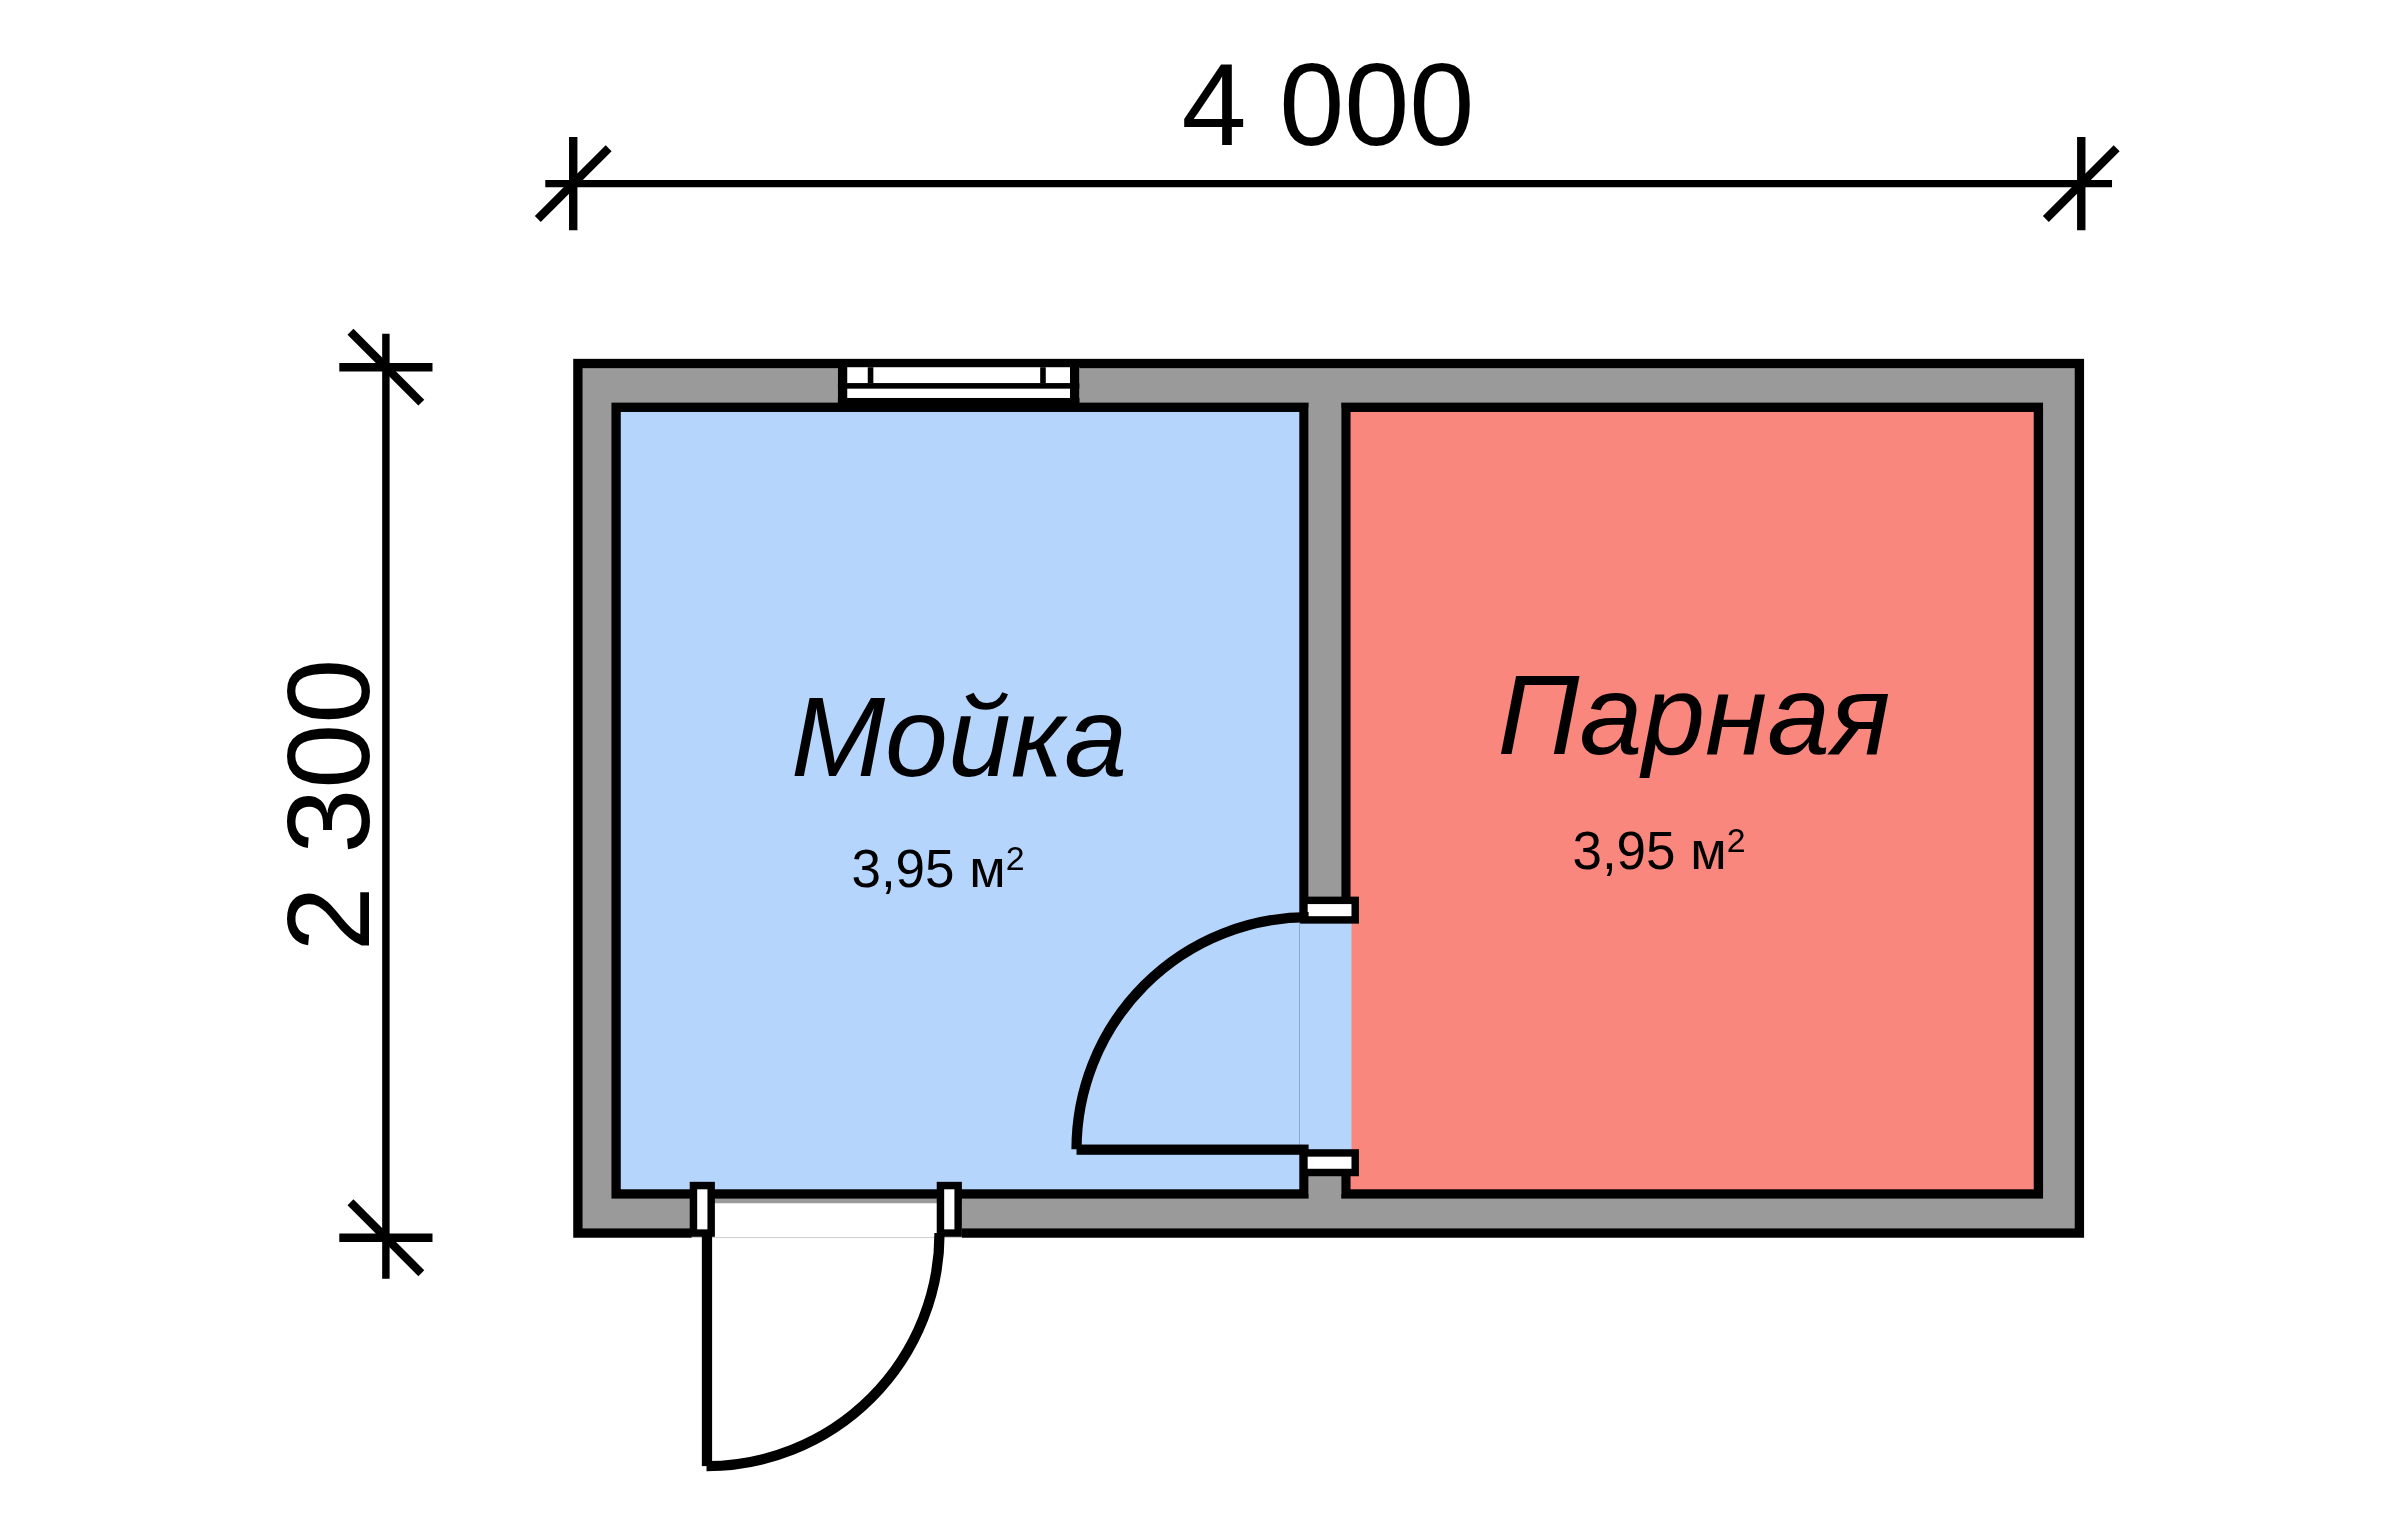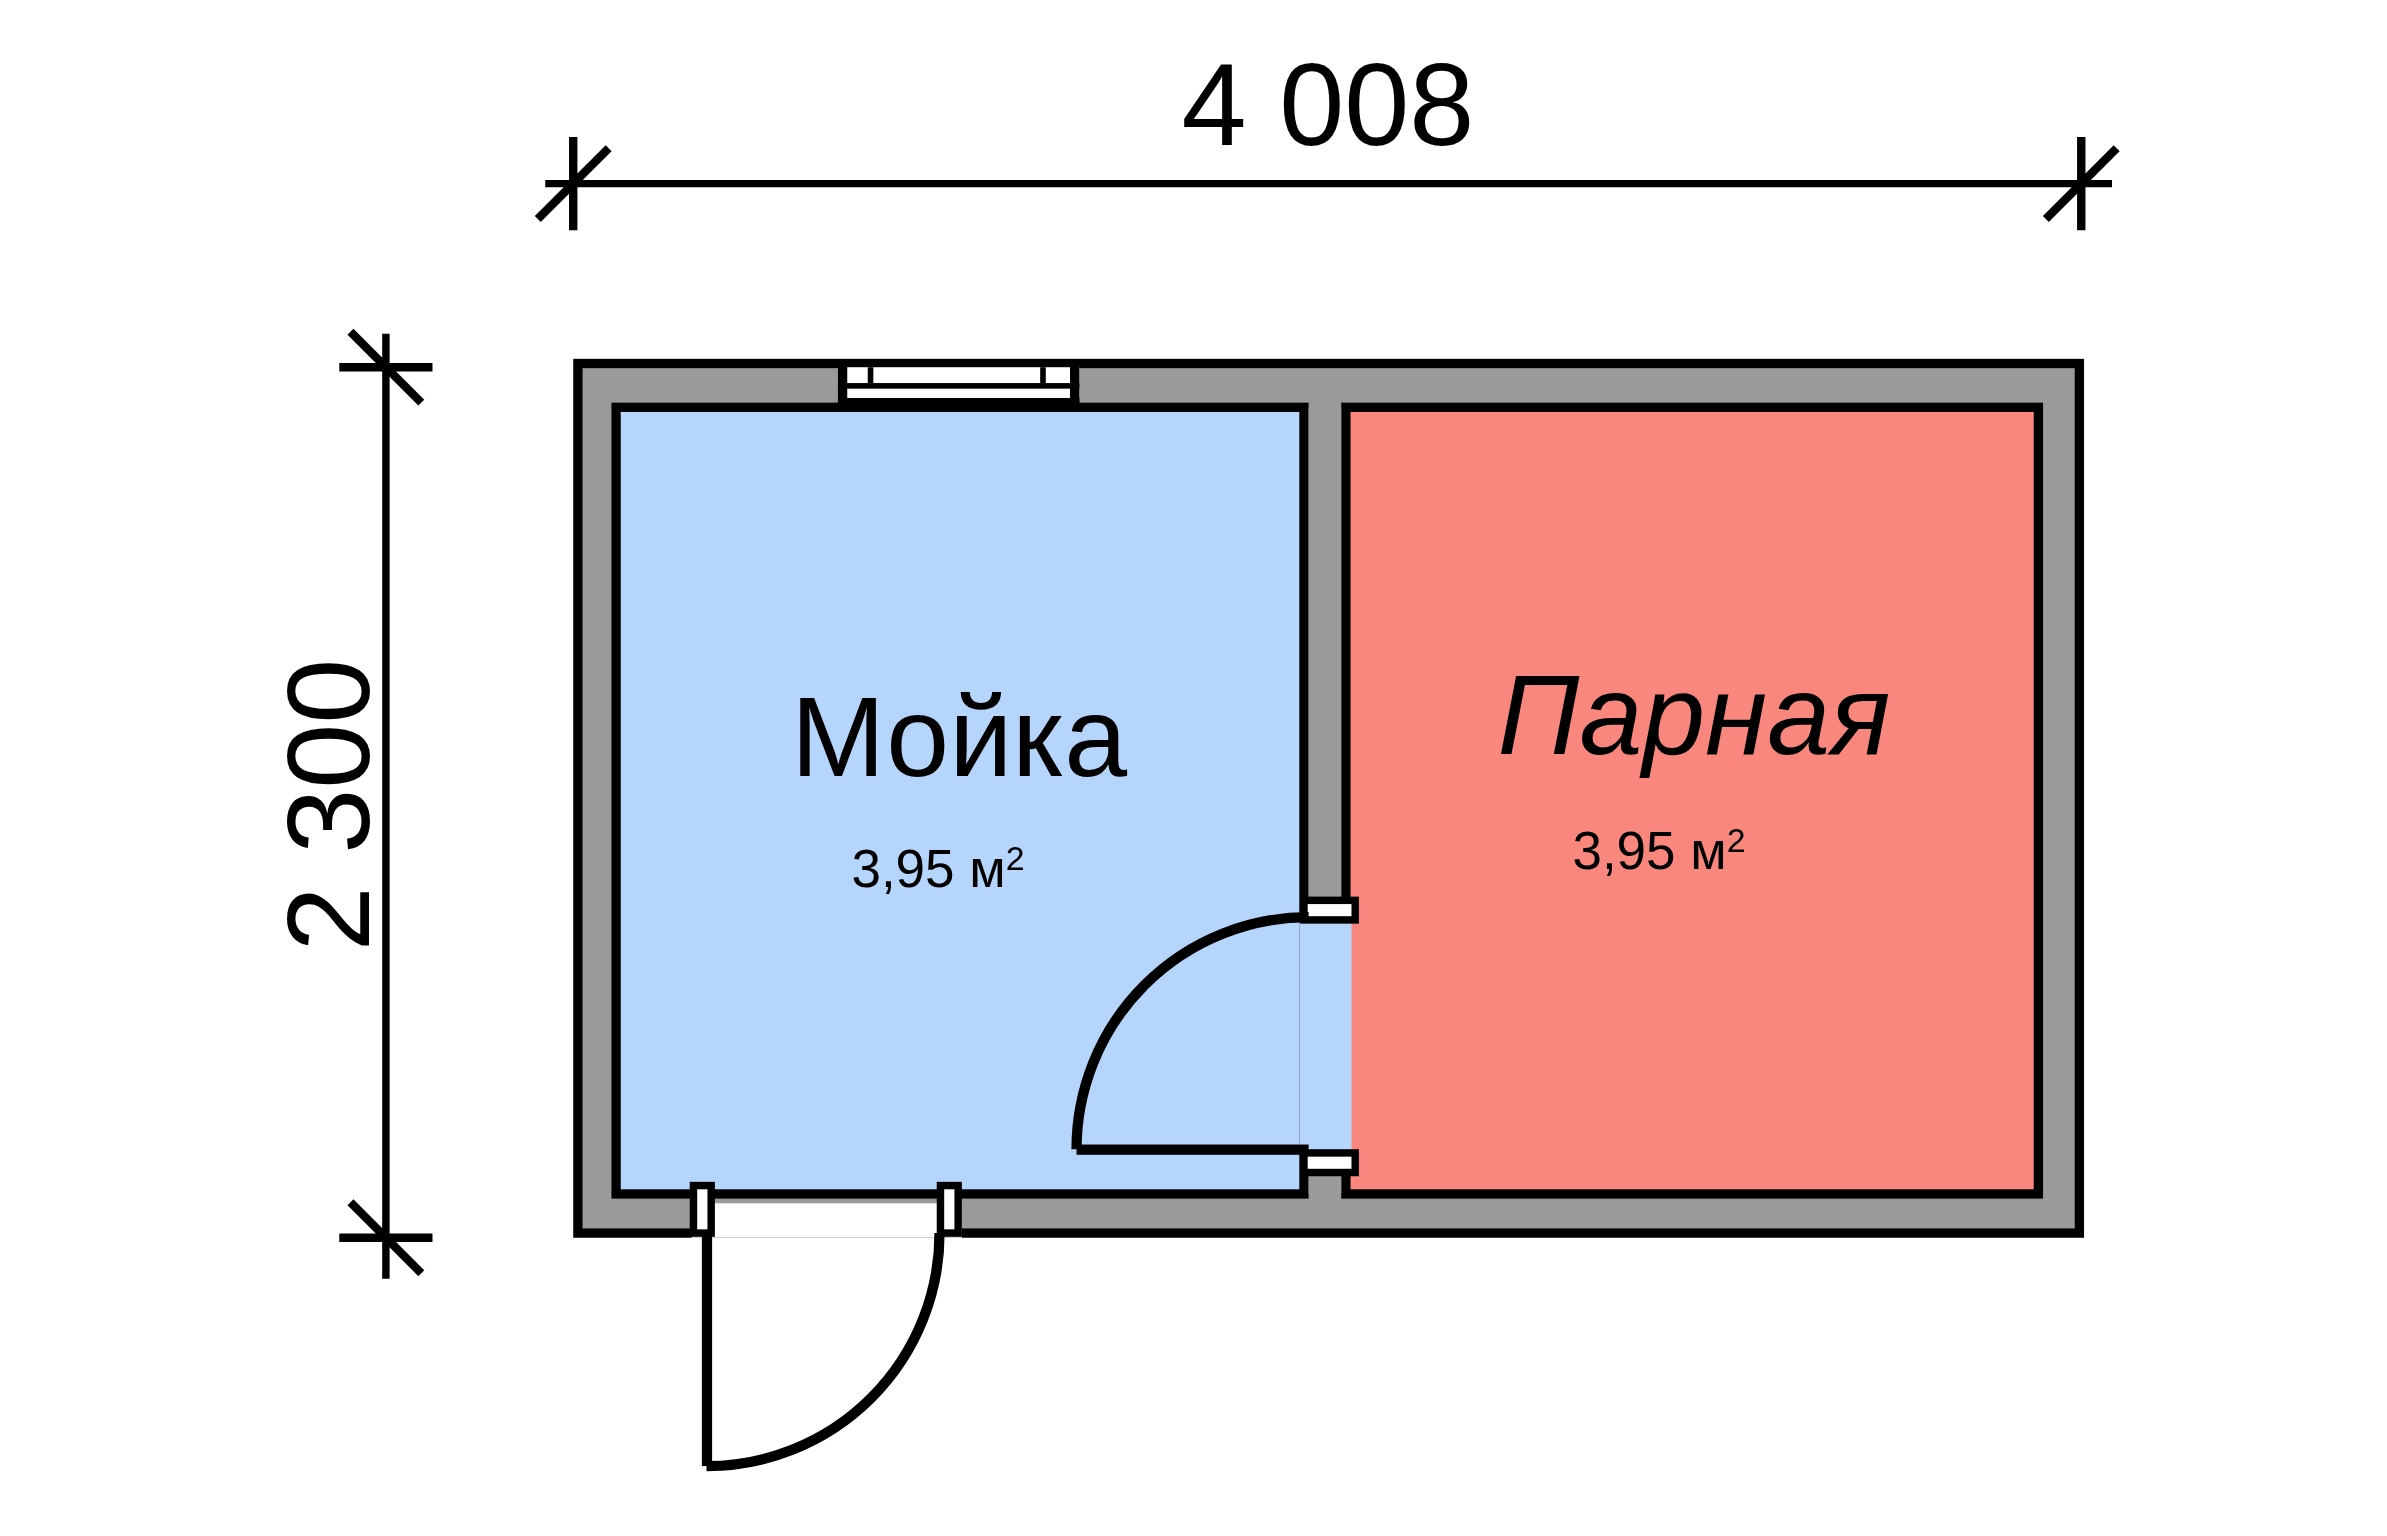--- a/index.html
+++ b/index.html
@@ -84,25 +84,25 @@
 
     <g stroke="#000000">
       <line x1="414" y1="358" x2="414" y2="1372" stroke-width="8"></line>
       <line x1="364" y1="394" x2="464" y2="394" stroke-width="9"></line>
       <line x1="376" y1="356" x2="452" y2="432" stroke-width="9"></line>
       <line x1="364" y1="1328" x2="464" y2="1328" stroke-width="9"></line>
       <line x1="376" y1="1290" x2="452" y2="1366" stroke-width="9"></line>
     </g>
   </svg>
 
-  <div class="label dim-text" style="left:1328px;top:104px;">4 008</div>
+  <div class="label dim-text" style="left:1328px;top:104px;">4 000</div>
 
   <div class="label dim-text dim-text-vertical" style="left:328px;top:805px;">2 300</div>
 
-  <div class="label room-name" style="left:959px;top:737px;">Мойка</div>
+  <div class="label room-name" style="left:959px;top:737px;font-style:italic;">Мойка</div>
 
   <div class="label room-area" style="left:938px;top:868px;">
     <span>3,95 м</span><sup class="sq">2</sup>
   </div>
 
   <div class="label room-name" style="left:1694px;top:715px;font-style:italic;">Парная</div>
 
   <div class="label room-area" style="left:1659px;top:850px;">
     <span>3,95 м</span><sup class="sq">2</sup>
   </div>

